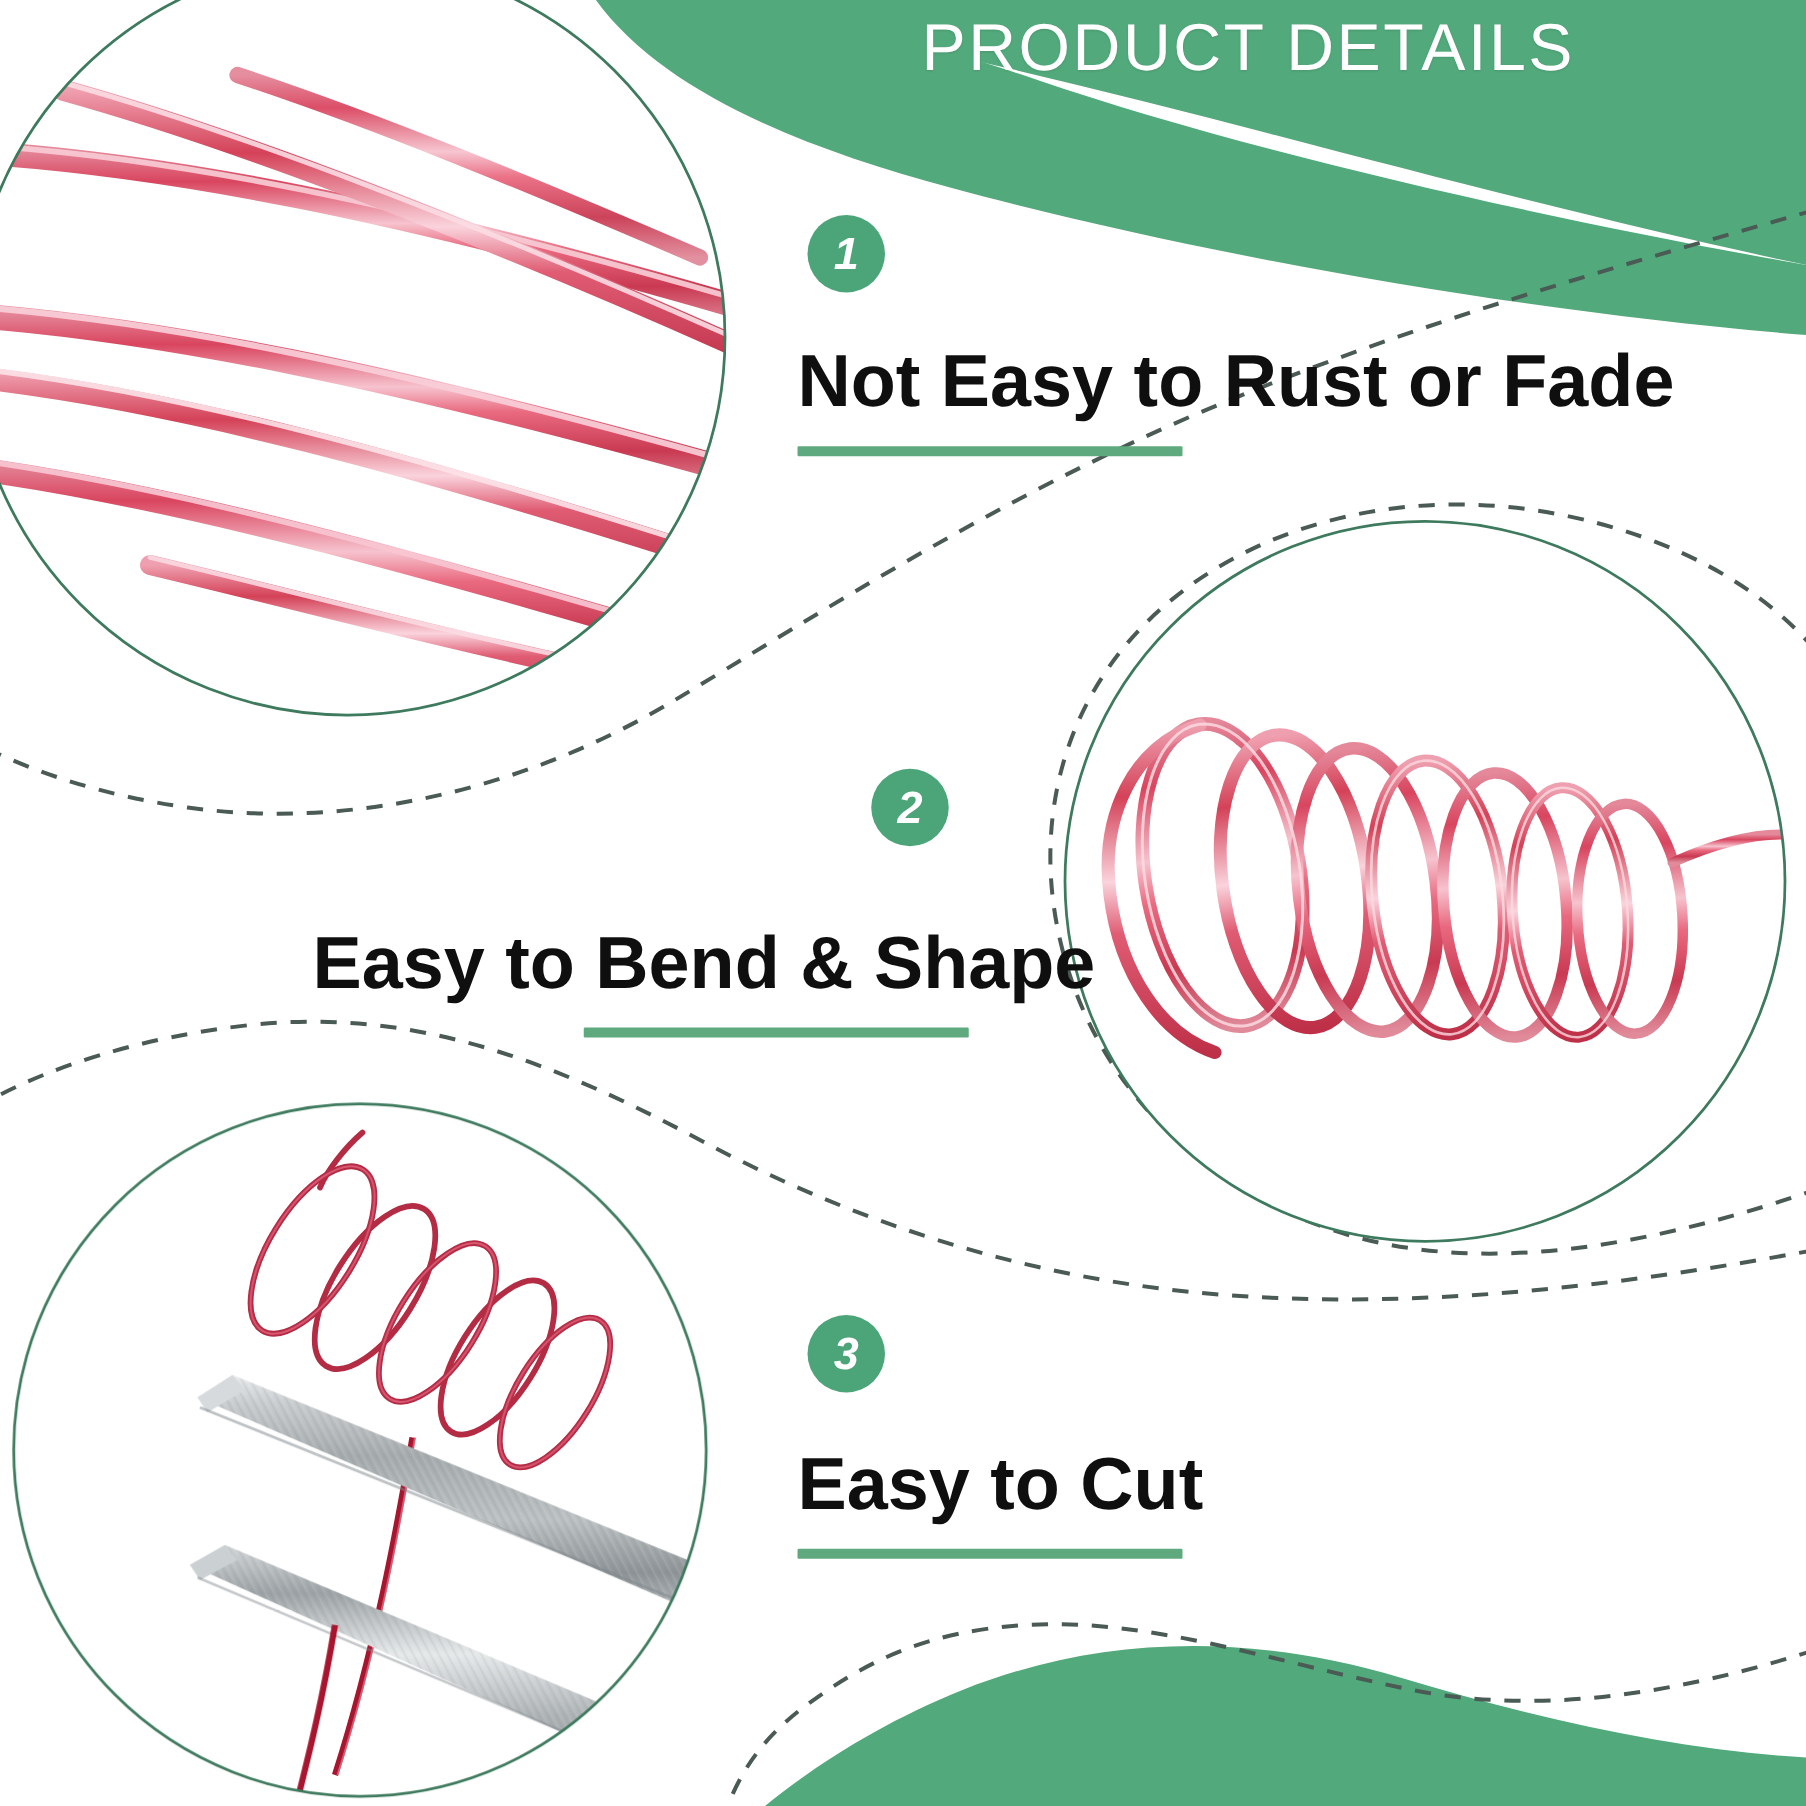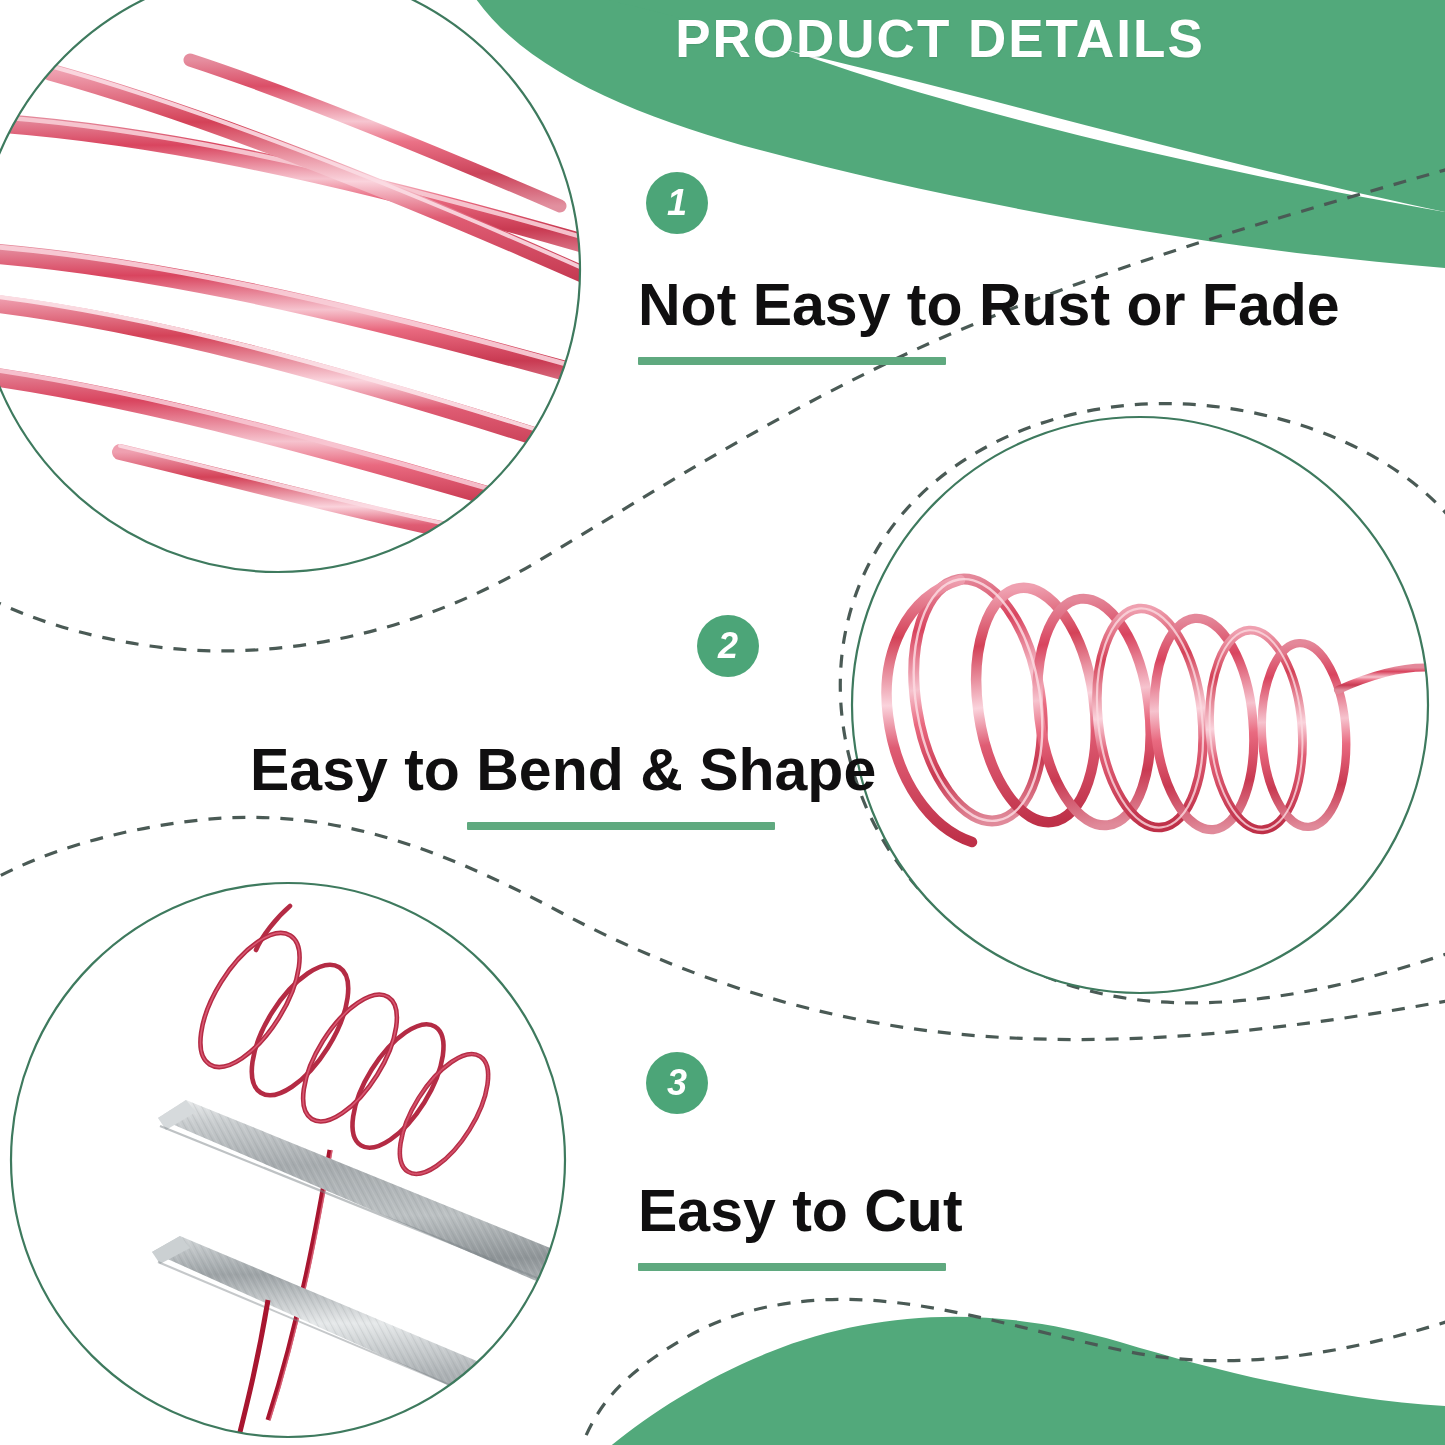--- a/index.html
+++ b/index.html
@@ -29,27 +29,27 @@
 
   
   #feature-2{left:250px;top:615px;width:525px;text-align:right;}
   #feature-2 .badgewrap{display:flex;justify-content:flex-end;padding-right:16px;}
   #feature-2 .headline{margin-top:64px;}
   #feature-2 .rule{width:308px;margin-top:22px;margin-left:auto;}
 
   
   #feature-3{left:638px;top:1052px;}
   #feature-3 .badge{margin-left:8px;}
-  #feature-3 .headline{margin-top:68px;}
+  #feature-3 .headline{margin-top:44px;}
   #feature-3 .rule{width:308px;margin-top:22px;}
 
   #header-title{
     position:absolute;left:620px;top:8px;width:640px;
-    text-align:center;color:#ffffff;
-    font-size:53px;font-weight:bold;letter-spacing:2px;
+    text-align:right;color:#ffffff;
+    font-size:53px;font-weight:normal;letter-spacing:2px;
     text-shadow:0 1px 2px rgba(0,0,0,0.10);
     white-space:nowrap;
   }
 </style>
 </head>
 <body>
 
 <div id="stage">
 
   <svg id="bg" viewBox="0 0 1445 1445" xmlns="http://www.w3.org/2000/svg">

